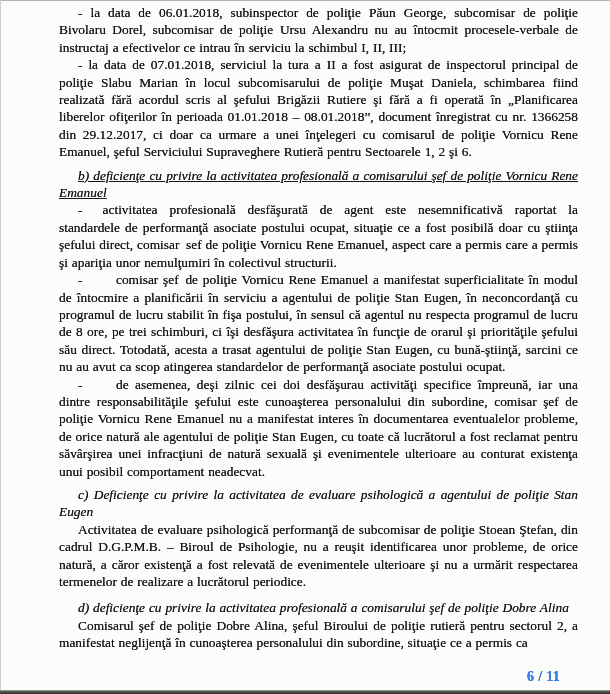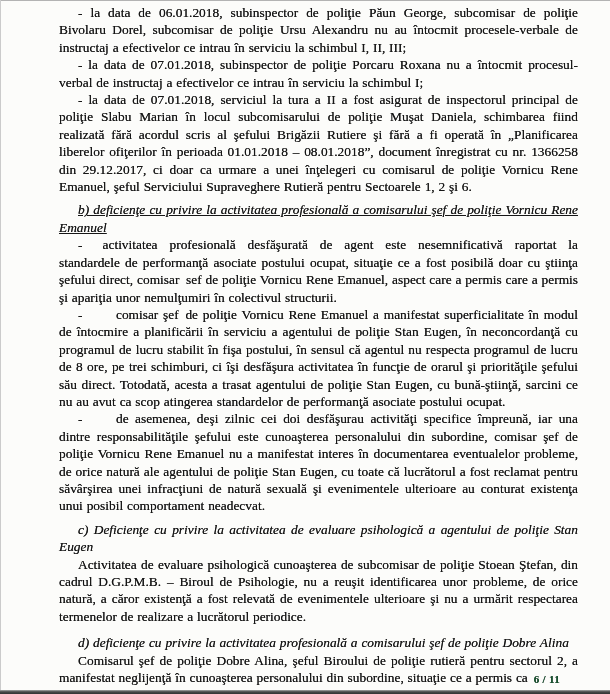--- a/index.html
+++ b/index.html
@@ -34,23 +34,23 @@
   .mt-b { margin-top: 6px !important; text-decoration: underline; }
   .mt-c { margin-top: 6px !important; font-family: Liberation Serif, serif; }
   .mt-d { margin-top: 9px !important; }
   .inline-italic { }
   .page-footer {
     position: absolute;
     right: 50px;
     bottom: 9px;
     font-family: "Liberation Serif", "DejaVu Serif", serif;
     font-weight: bold;
-    font-size: 11px;
+    font-size: 14px;
     letter-spacing: 0.3px;
-    color: #14532d;
+    color: #3b82f6;
     text-shadow: 0 0 0.4px rgba(22,22,22,0.8);
   }
   
   .edge-top {
     position: absolute;
     top: 0; left: 0; right: 0;
     height: 1px;
     background: #b3b3b3;
   }
   .edge-left {
@@ -67,30 +67,29 @@
   }
 </style>
 </head>
 <body>
 
 <div class="page">
   <div class="edge-top"></div>
   <div class="edge-left"></div>
 
   <p>- la data de 06.01.2018, subinspector de poliţie Păun George, subcomisar de poliţie Bivolaru Dorel, subcomisar de poliţie Ursu Alexandru nu au întocmit procesele-verbale de instructaj a efectivelor ce intrau în serviciu la schimbul I, II, III;</p>
-  <p>- la data de 07.01.2018, subinspector de poliţie Porcaru Roxana nu a întocmit procesul-verbal de instructaj a efectivelor ce intrau în serviciu la schimbul I;</p>
   <p>- la data de 07.01.2018, serviciul la tura a II a fost asigurat de inspectorul principal de poliţie Slabu Marian în locul subcomisarului de poliţie Muşat Daniela, schimbarea fiind realizată fără acordul scris al şefului Brigăzii Rutiere şi fără a fi operată în „Planificarea liberelor ofiţerilor în perioada 01.01.2018 – 08.01.2018”, document înregistrat cu nr. 1366258 din 29.12.2017, ci doar ca urmare a unei înţelegeri cu comisarul de poliţie Vornicu Rene Emanuel, şeful Serviciului Supraveghere Rutieră pentru Sectoarele 1, 2 şi 6.</p>
 
   <p class="section-heading mt-b">b) deficienţe cu privire la activitatea profesională a comisarului şef de poliţie Vornicu Rene Emanuel</p>
   <p>-  activitatea profesională desfăşurată de agent este nesemnificativă raportat la standardele de performanţă asociate postului ocupat, situaţie ce a fost posibilă doar cu ştiinţa şefului direct, comisar sef de poliţie Vornicu Rene Emanuel, aspect care a permis care a permis şi apariţia unor nemulţumiri în colectivul structurii.</p>
   <p>-   comisar şef de poliţie Vornicu Rene Emanuel a manifestat superficialitate în modul de întocmire a planificării în serviciu a agentului de poliţie Stan Eugen, în neconcordanţă cu programul de lucru stabilit în fişa postului, în sensul că agentul nu respecta programul de lucru de 8 ore, pe trei schimburi, ci îşi desfăşura activitatea în funcţie de orarul şi priorităţile şefului său direct. Totodată, acesta a trasat agentului de poliţie Stan Eugen, cu bună-ştiinţă, sarcini ce nu au avut ca scop atingerea standardelor de performanţă asociate postului ocupat.</p>
   <p>-   de asemenea, deşi zilnic cei doi desfăşurau activităţi specifice împreună, iar una dintre responsabilităţile şefului este cunoaşterea personalului din subordine, comisar şef de poliţie Vornicu Rene Emanuel nu a manifestat interes în documentarea eventualelor probleme, de orice natură ale agentului de poliţie Stan Eugen, cu toate că lucrătorul a fost reclamat pentru săvârşirea unei infracţiuni de natură sexuală şi evenimentele ulterioare au conturat existenţa unui posibil comportament neadecvat.</p>
 
   <p class="section-heading mt-c">c) Deficienţe cu privire la activitatea de evaluare psihologică a agentului de poliţie Stan Eugen</p>
-  <p><span>Activitatea de evaluare psihologică cunoaşterea de </span><span class="inline-italic">subcomisar de poliţie Stoean Ştefan</span><span>, din cadrul D.G.P.M.B. – Biroul de Psihologie, nu a reuşit identificarea unor probleme, de orice natură, a căror existenţă a fost relevată de evenimentele ulterioare şi nu a urmărit respectarea termenelor de realizare a lucrătorul periodice.</span></p>
+  <p><span>Activitatea de evaluare psihologică performanţă de </span><span class="inline-italic">subcomisar de poliţie Stoean Ştefan</span><span>, din cadrul D.G.P.M.B. – Biroul de Psihologie, nu a reuşit identificarea unor probleme, de orice natură, a căror existenţă a fost relevată de evenimentele ulterioare şi nu a urmărit respectarea termenelor de realizare a lucrătorul periodice.</span></p>
 
   <p class="section-heading mt-d">d) deficienţe cu privire la activitatea profesională a comisarului şef de poliţie Dobre Alina</p>
   <p>Comisarul şef de poliţie Dobre Alina, şeful Biroului de poliţie rutieră pentru sectorul 2, a manifestat neglijenţă în cunoaşterea personalului din subordine, situaţie ce a permis ca</p>
 
   <div class="page-footer">6 / 11</div>
 
   <div class="edge-bottom"></div>
 </div>
 
 </body></html>

